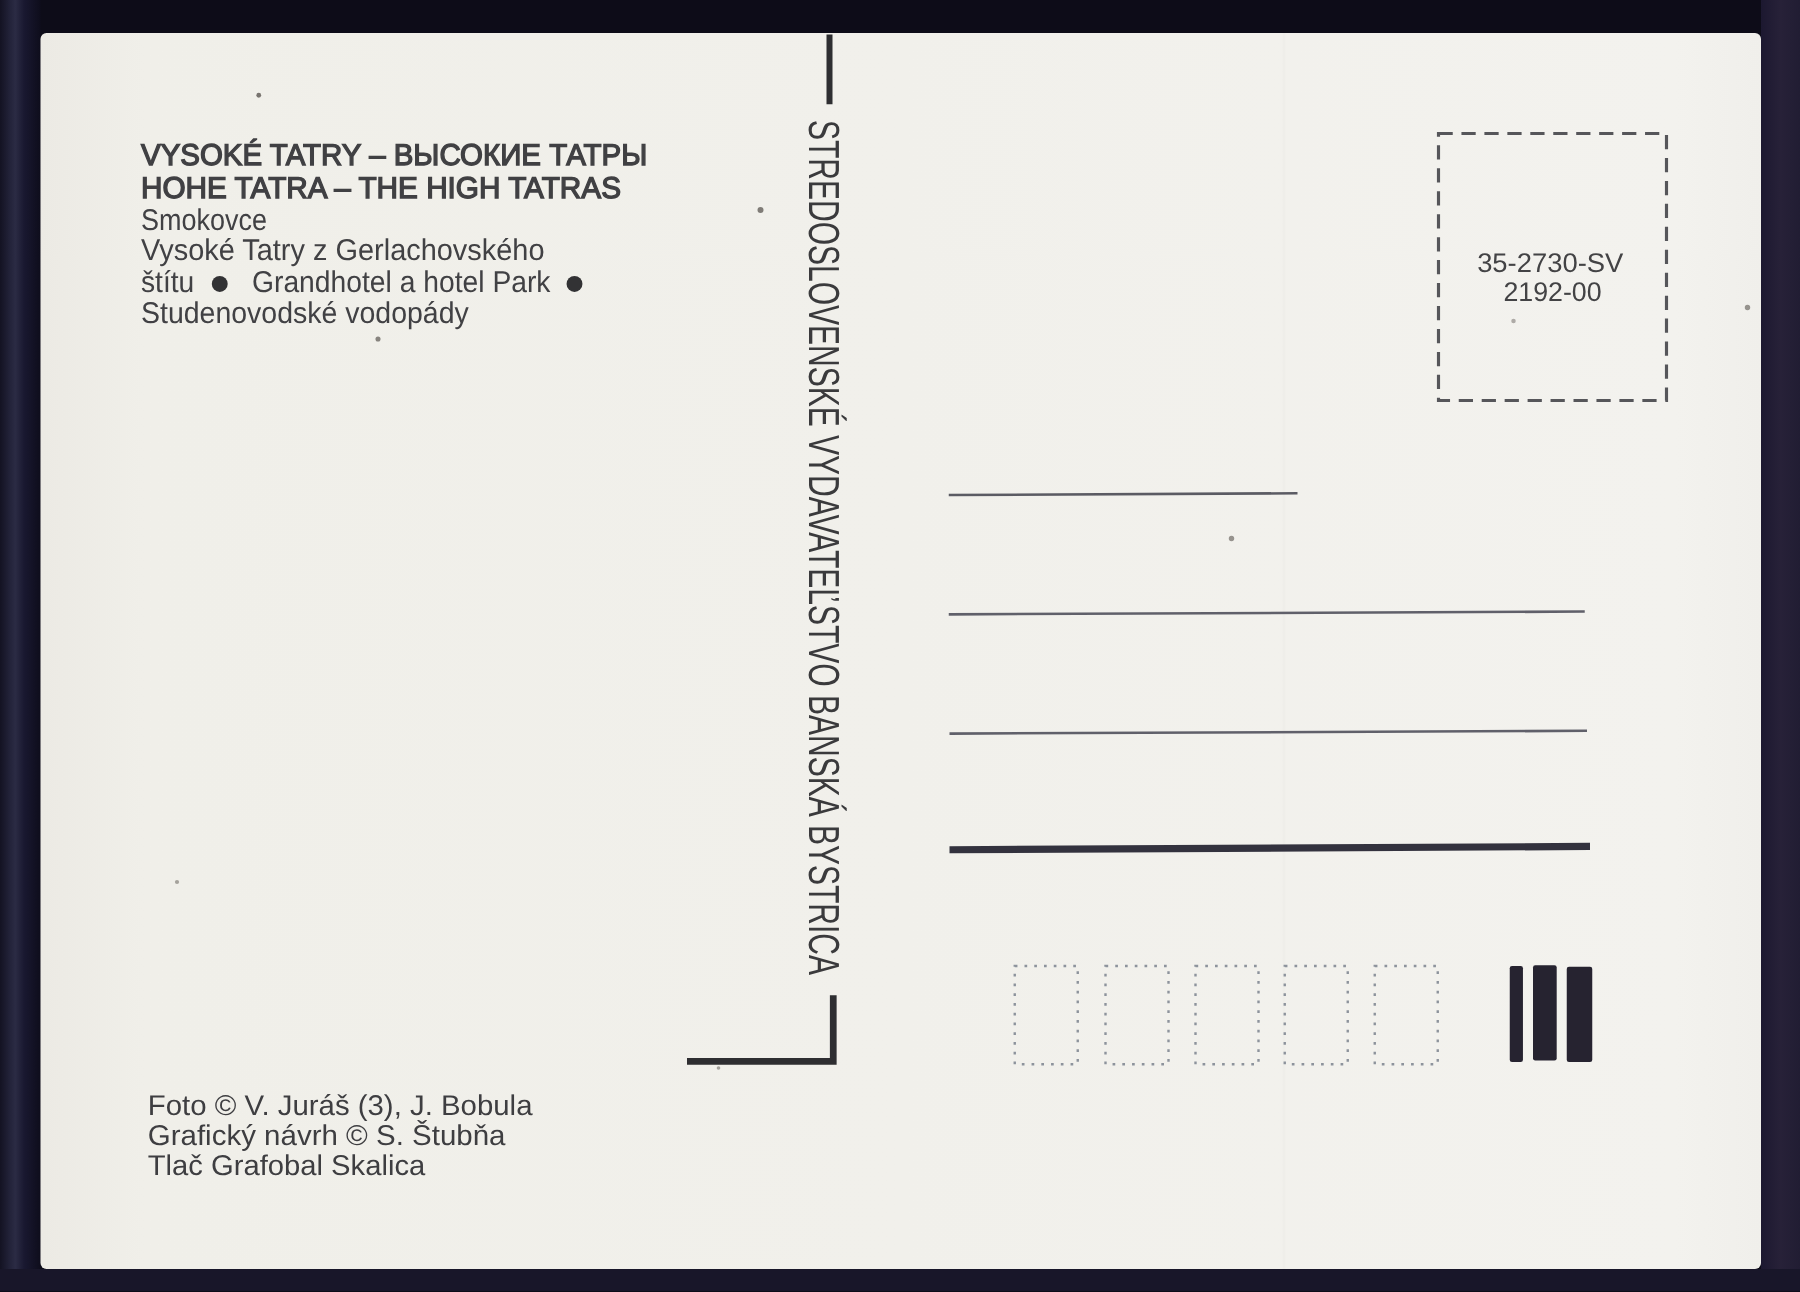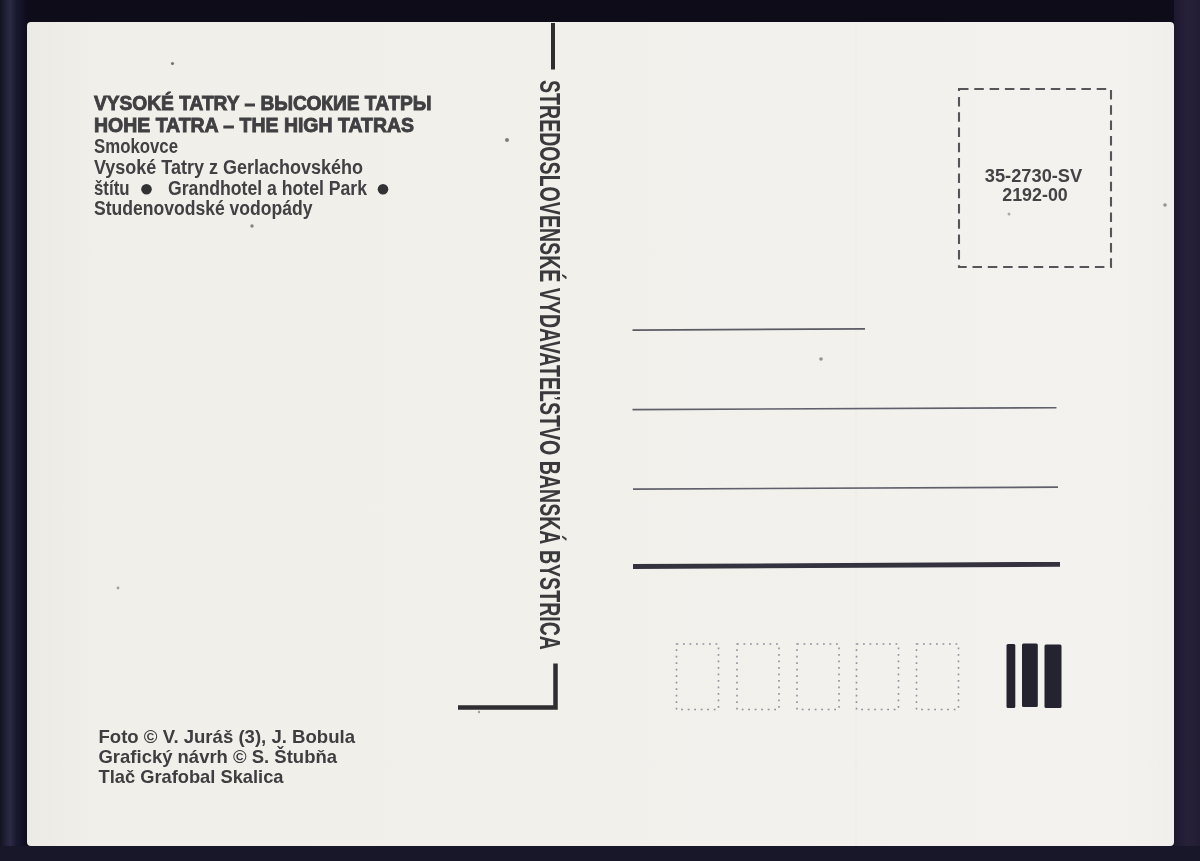--- a/index.html
+++ b/index.html
@@ -1,18 +1,18 @@
 <!DOCTYPE html>
 <html><head>
 <meta charset="utf-8">
 <style>
   html,body{margin:0;padding:0;}
   body{width:1200px;height:861px;overflow:hidden;background:#0d0c19;
        font-family:"Liberation Sans", sans-serif;}
-  #stage{position:relative;width:1200px;height:861px;font-weight:bold;}
+  #stage{position:relative;width:1200px;height:861px;}
   #stage svg{position:absolute;left:0;top:0;filter:blur(0.45px);}
 </style>
 </head>
 <body>
 <div id="stage">
 <svg width="1200" height="861" viewBox="0 0 1200 861">
   <defs>
     <linearGradient id="leftband" x1="0" y1="0" x2="1" y2="0">
       <stop offset="0" stop-color="#131222"></stop>
       <stop offset="0.25" stop-color="#23233a"></stop>

